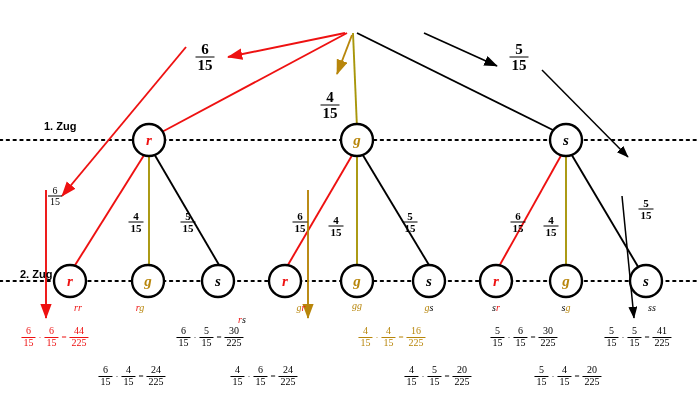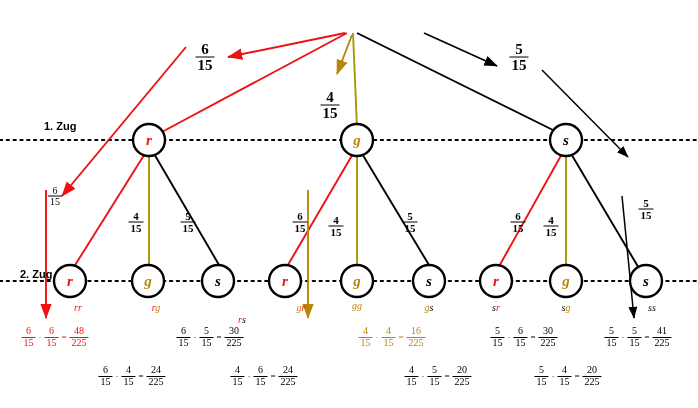--- a/index.html
+++ b/index.html
@@ -197,21 +197,21 @@
     <span class="den">15</span>
   </div>
   <div class="frac f-mid blk" style="left:646px;top:209px;">
     <span class="num">5</span>
     <span class="den">15</span>
   </div>
 
   <div class="outcome" style="left:78px;top:303px;">
     <span class="red">r</span><span class="red">r</span>
   </div>
-  <div class="outcome" style="left:156px;top:303px;">
+  <div class="outcome" style="left:140px;top:303px;">
     <span class="red">r</span><span class="gold">g</span>
   </div>
   <div class="outcome" style="left:218px;top:315px;margin-left:24px;">
     <span class="red">r</span><span class="blk">s</span>
   </div>
   <div class="outcome" style="left:301px;top:303px;">
     <span class="gold">g</span><span class="red">r</span>
   </div>
   <div class="outcome" style="left:357px;top:301px;">
     <span class="gold">g</span><span class="gold">g</span>
@@ -234,21 +234,21 @@
         <span class="num">6</span>
         <span class="den">15</span>
       </span>
     <span class="op">·</span>
     <span class="fr">
         <span class="num">6</span>
         <span class="den">15</span>
       </span>
     <span class="op">=</span>
     <span class="fr">
-        <span class="num">48</span>
+        <span class="num">44</span>
         <span class="den">225</span>
       </span>
   </div>
 
   <div class="eq blk" style="left:210px;top:337px;">
     <span class="fr">
         <span class="num">6</span>
         <span class="den">15</span>
       </span>
     <span class="op">·</span>

